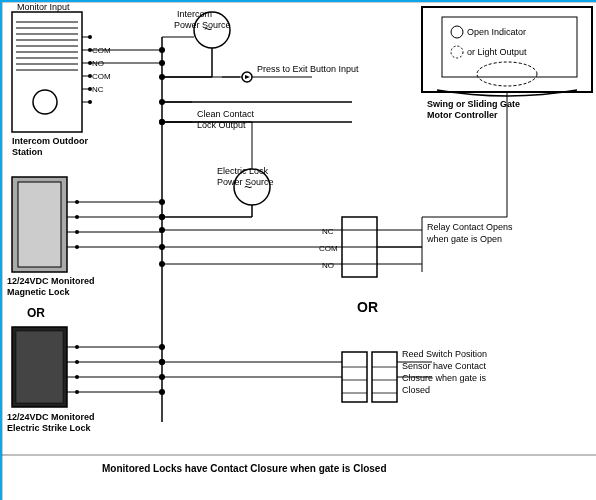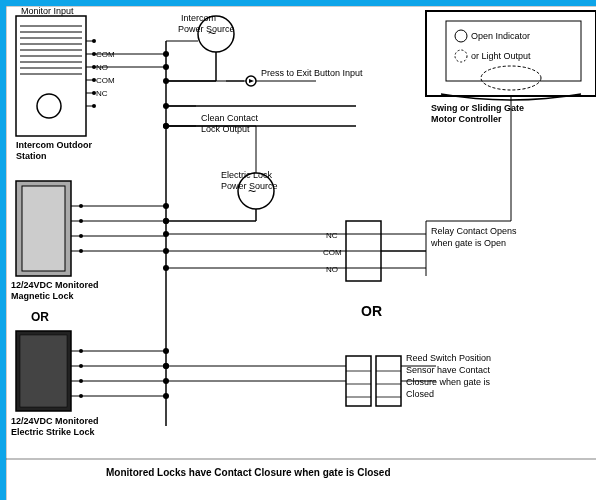--- a/index.html
+++ b/index.html
@@ -10,21 +10,21 @@
       font-family: Arial, sans-serif;
       font-size: 11px;
       overflow: hidden;
       position: relative;
     }
     .diagram-container {
       width: 596px;
       height: 500px;
       position: relative;
       background: #a3a3a3;
-      border: 6px solid #0ea5e9;
+      border: 2px solid #0ea5e9;
     }
     svg {
       position: absolute;
       top: 0;
       left: 0;
       width: 596px;
       height: 500px;
     }
   </style>
 </head>

